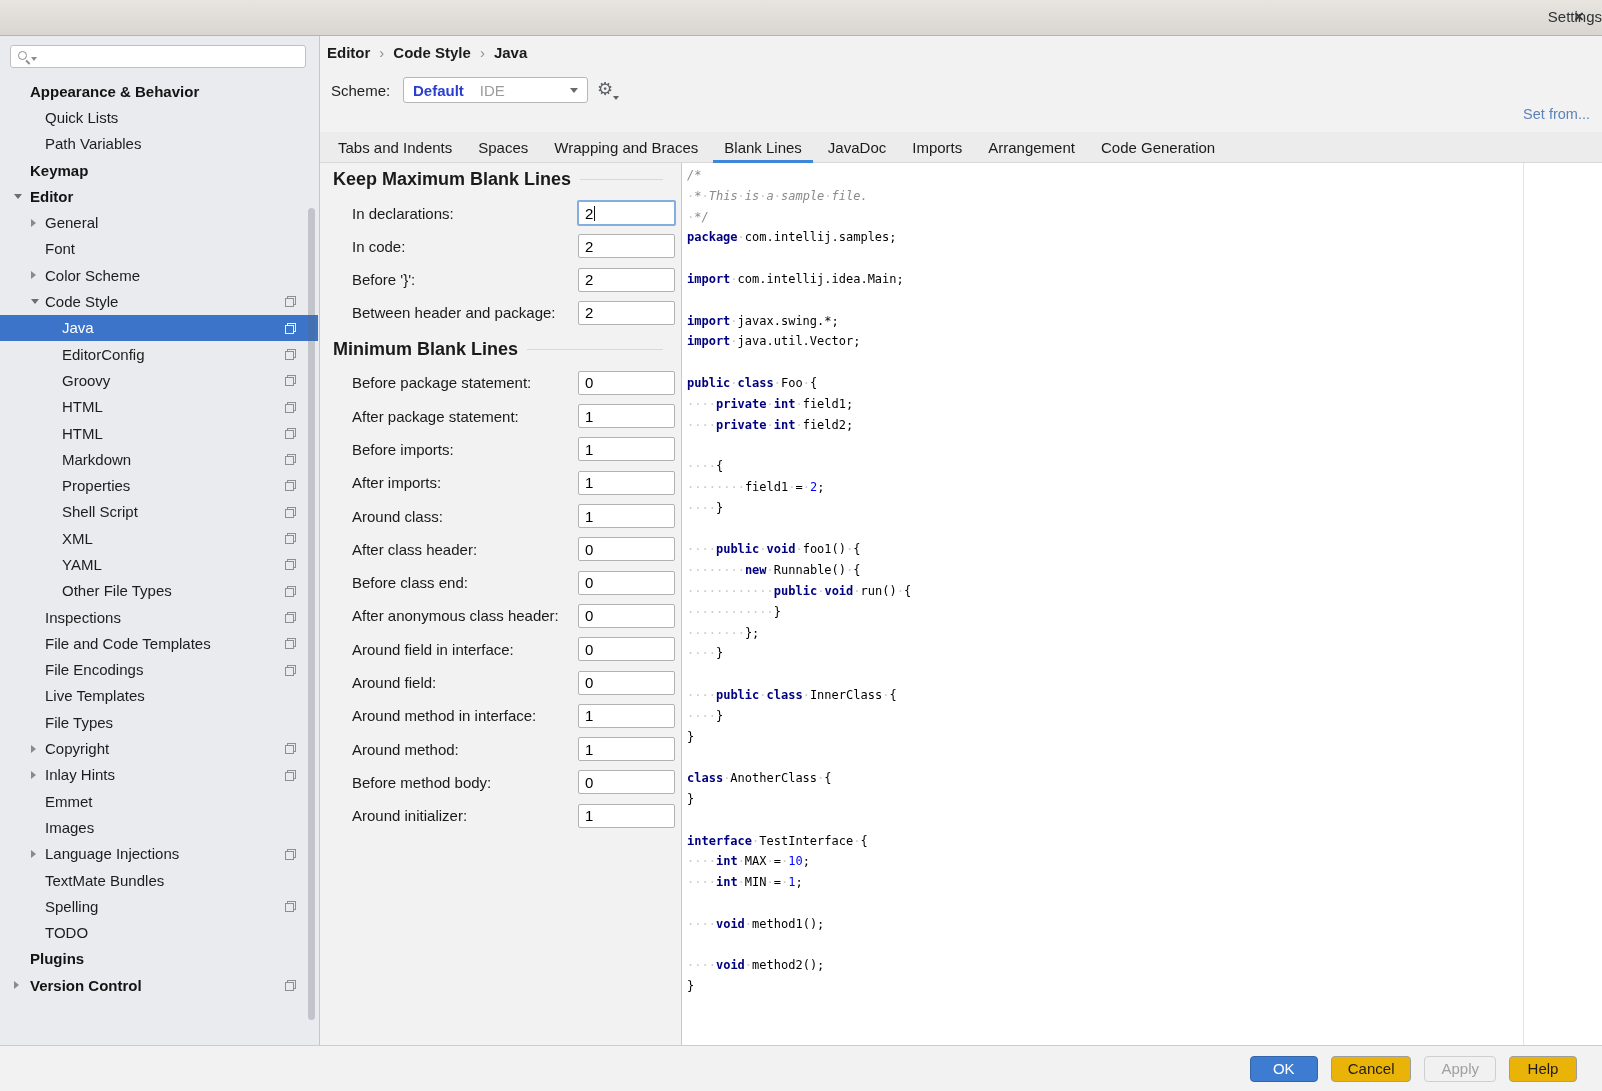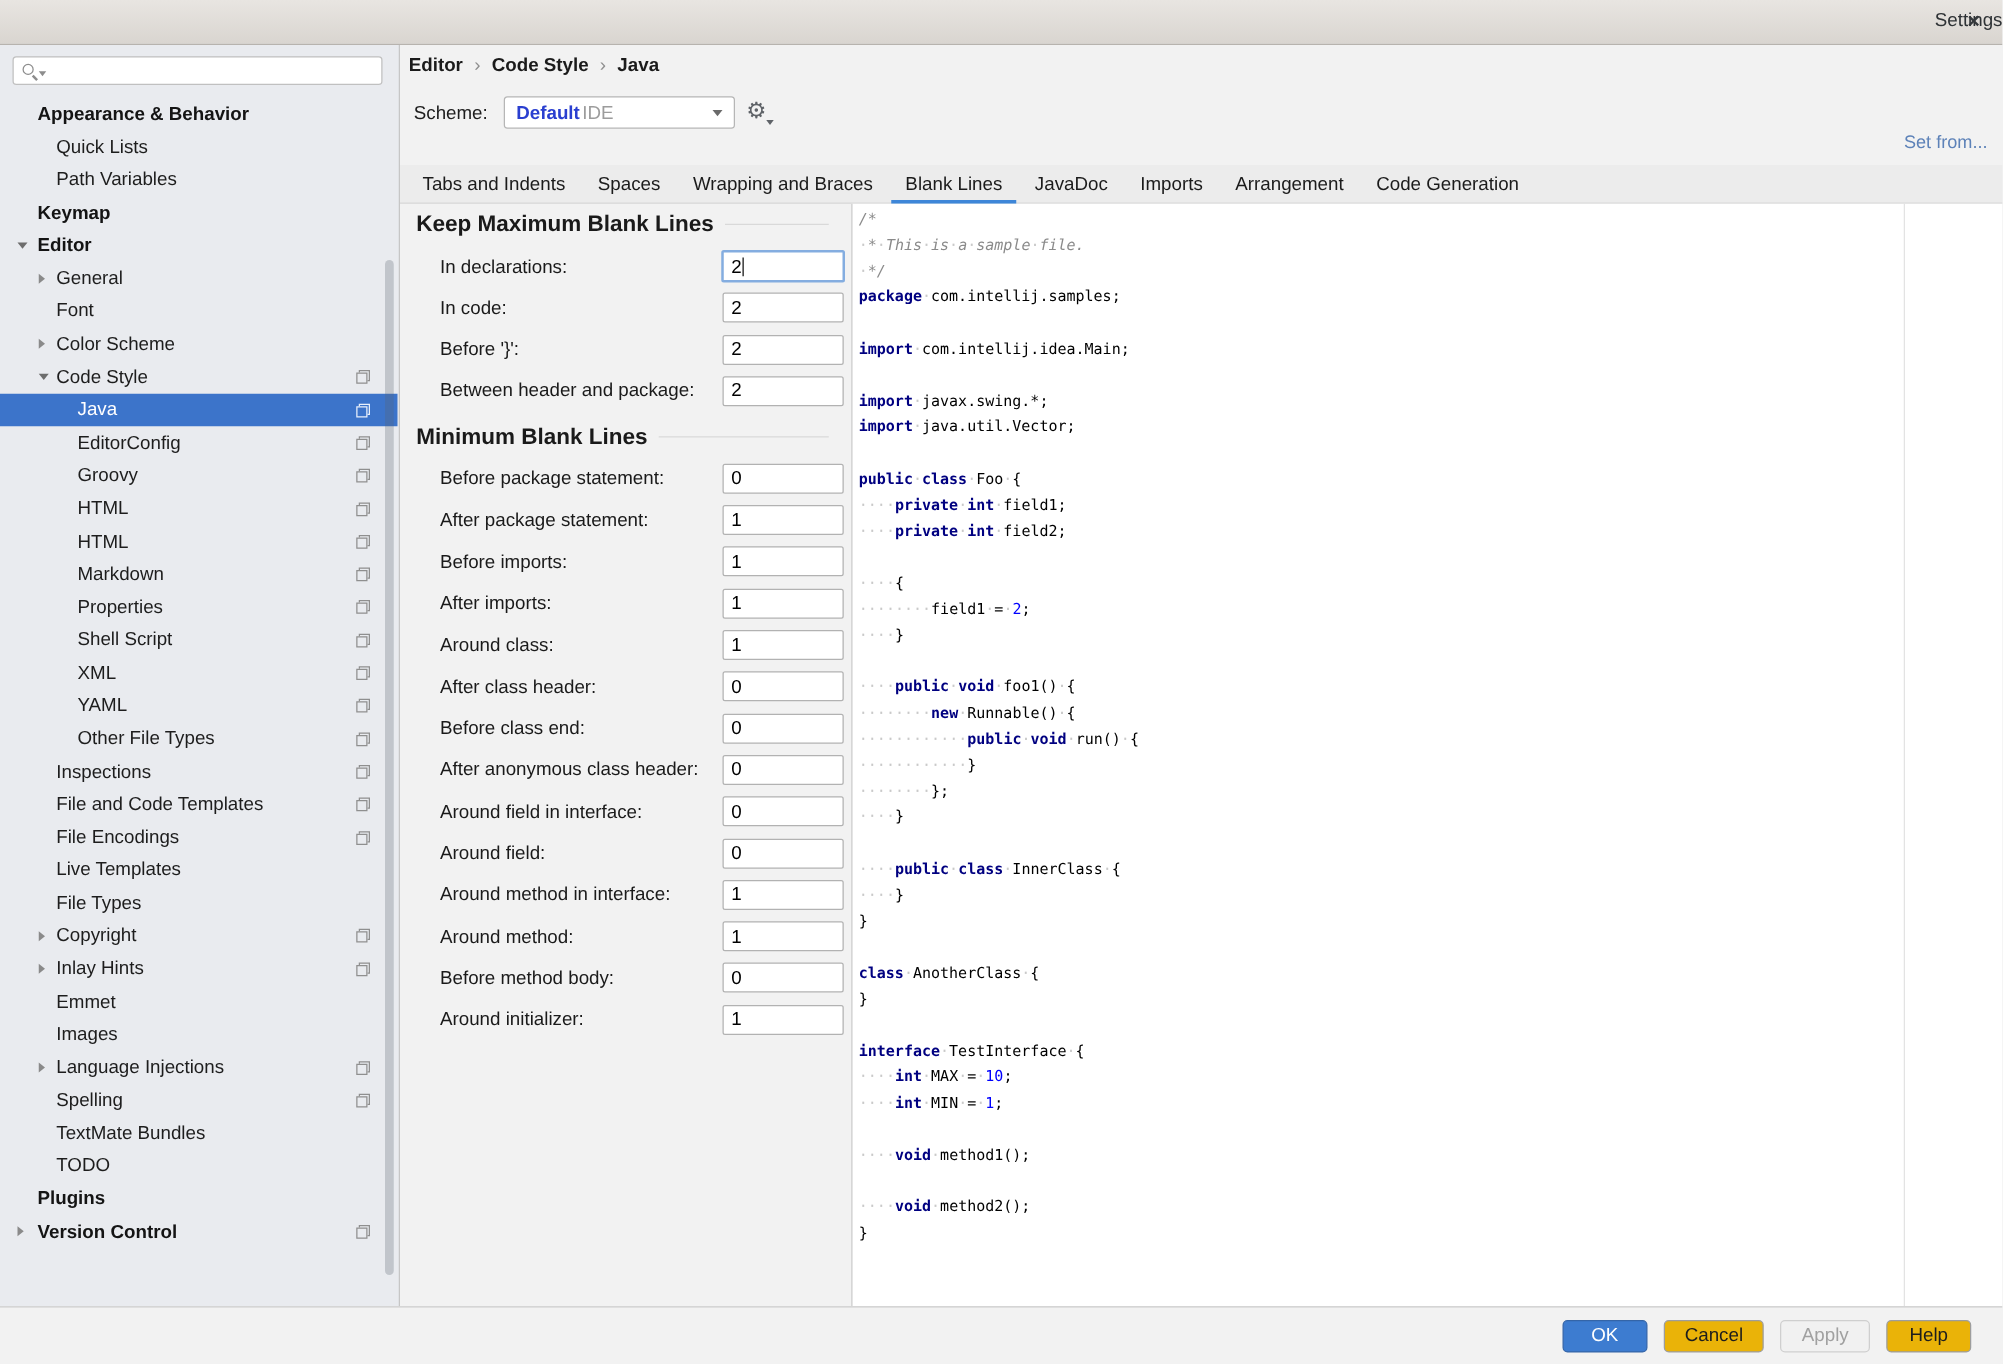--- a/index.html
+++ b/index.html
@@ -53,21 +53,21 @@
 
   
   .breadcrumb { position:absolute; left:327px; top:44px; display:flex; gap:9px;
     font-size:15px; font-weight:bold; color:#1b1b1b; align-items:center; }
   .breadcrumb .sep { color:#8f8f8f; font-weight:normal; }
   .scheme-label { position:absolute; left:331px; top:82px; font-size:15px; }
   .combo { position:absolute; left:403px; top:77px; width:185px; height:26px;
     background:#fff; border:1px solid #b6b6b6; border-radius:3px;
     display:flex; align-items:center; padding:0 9px; font-size:15px; cursor:pointer; }
   .combo .val { font-weight:bold; color:var(--scheme-blue); }
-  .combo .suffix { color:#9c9c9c; margin-left:2px; }
+  .combo .suffix { color:#9c9c9c; margin-left:16px; }
   .combo .arr { margin-left:auto; width:0; height:0; border-left:4px solid transparent;
     border-right:4px solid transparent; border-top:5px solid #6a6a6a; }
   .gear { position:absolute; left:597px; top:78px; font-size:18px; color:#5f6368;
     font-family:"DejaVu Sans", sans-serif; cursor:pointer; }
   .gear-caret { position:absolute; left:613px; top:96px; width:0; height:0;
     border-left:3px solid transparent; border-right:3px solid transparent; border-top:4px solid #5f6368; }
   .setfrom { position:absolute; right:12px; top:106px; font-size:14.5px;
     color:var(--link-blue); cursor:pointer; }
 
   
@@ -240,25 +240,25 @@
       </div>
       <div class="row lvl2">
         <span>Images</span>
       </div>
       <div class="row lvl2">
         <span class="tri right"></span>
         <span>Language Injections</span>
         <span class="copy"></span>
       </div>
       <div class="row lvl2">
+        <span>TextMate Bundles</span>
+      </div>
+      <div class="row lvl2">
         <span>Spelling</span>
         <span class="copy"></span>
-      </div>
-      <div class="row lvl2">
-        <span>TextMate Bundles</span>
       </div>
       <div class="row lvl2">
         <span>TODO</span>
       </div>
       <div class="row lvl1">
         <span>Plugins</span>
       </div>
       <div class="row lvl1">
         <span class="tri right"></span>
         <span>Version Control</span>

